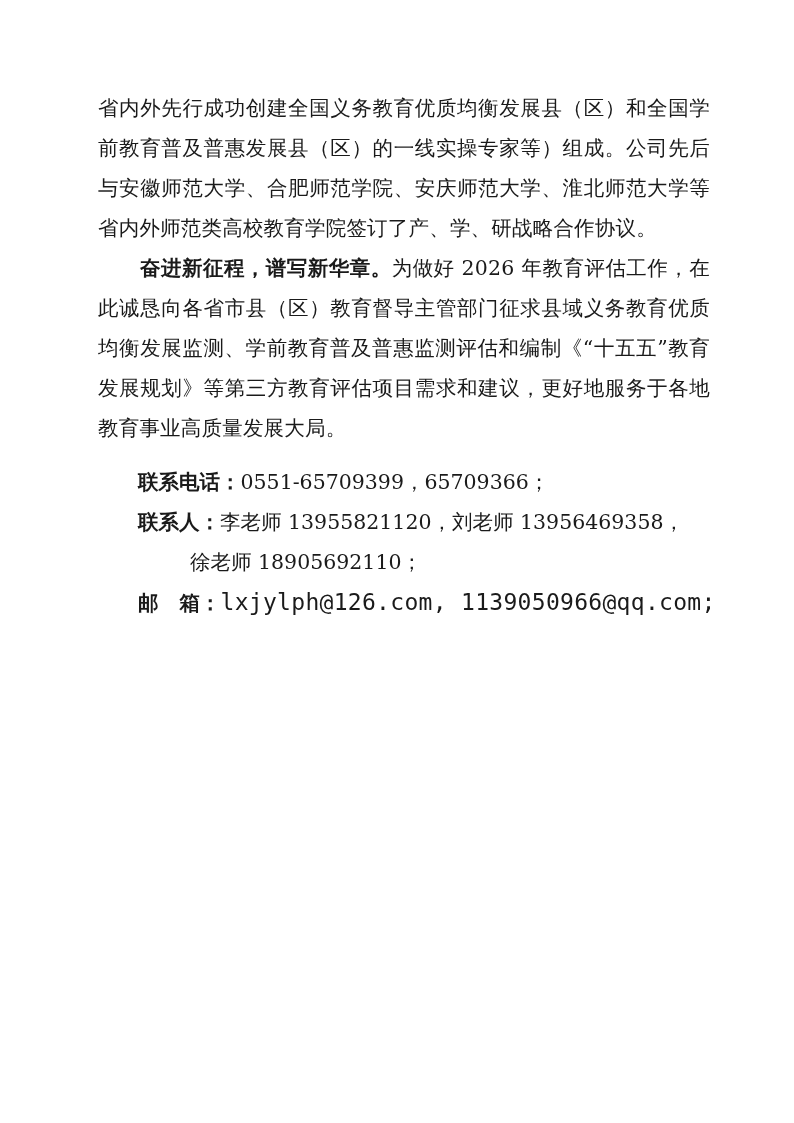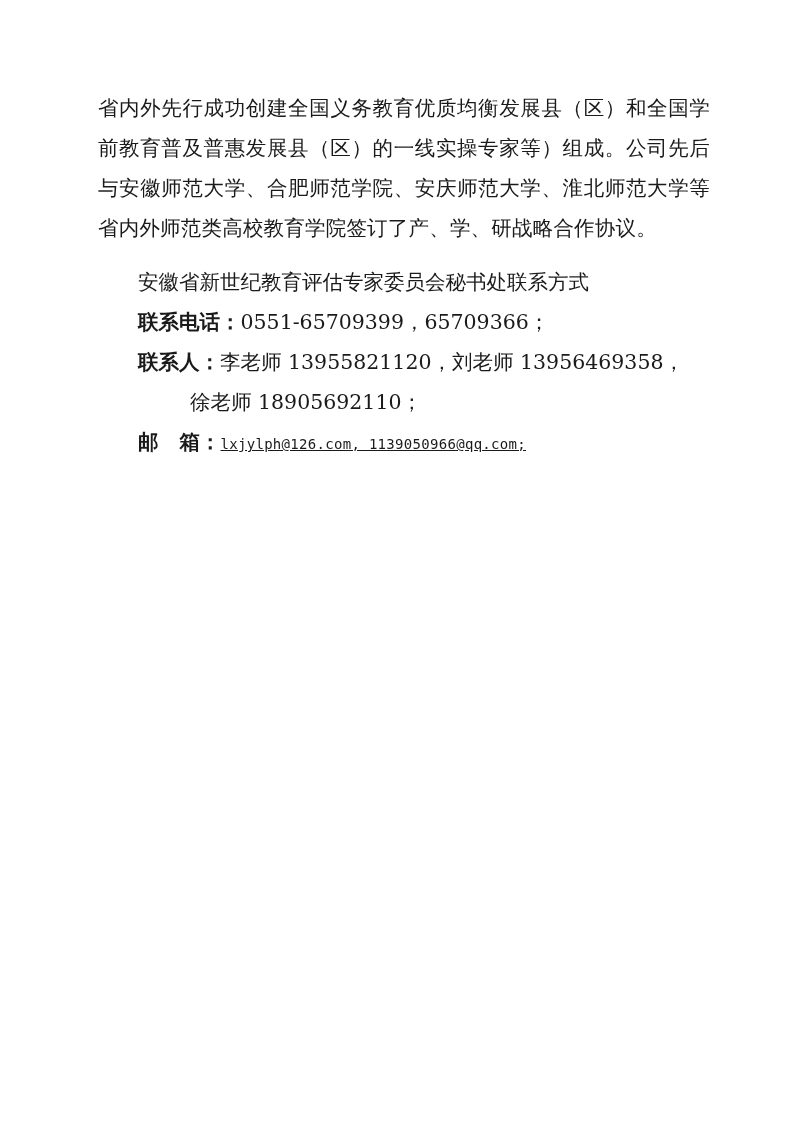--- a/index.html
+++ b/index.html
@@ -51,39 +51,38 @@
     font-size: 20.5px;
     line-height: 40px;
     margin: 0;
     padding-left: 40px;
     white-space: nowrap;
   }
   .cline.sub { padding-left: 92px; }
   .cline .lbl { font-weight: bold; }
   .mono {
     font-family: "DejaVu Sans Mono", "Liberation Mono", monospace;
-    font-size: 14px;
+    font-size: 23px;
     letter-spacing: 0.3px;
-    text-decoration: underline;
   }
   .gapwide { display: inline-block; width: 21px; }
 </style>
 </head>
 <body>
 
 <div class="page">
   <div class="content">
 
     <p class="para">省内外先行成功创建全国义务教育优质均衡发展县（区）和全国学前教育普及普惠发展县（区）的一线实操专家等）组成。公司先后与安徽师范大学、合肥师范学院、安庆师范大学、淮北师范大学等省内外师范类高校教育学院签订了产、学、研战略合作协议。</p>
 
 
+    <p class="para indent"><span class="b">奋进新征程，谱写新华章。</span><span>为做好 2026 年教育评估工作，在此诚恳向各省市县（区）教育督导主管部门征求县域义务教育优质均衡发展监测、学前教育普及普惠监测评估和编制《“十五五”教育发展规划》等第三方教育评估项目需求和建议，更好地服务于各地教育事业高质量发展大局。</span></p>
 
     <div class="contact-block">
 
-      <p class="cline">安徽省新世纪教育评估专家委员会秘书处联系方式</p>
 
       <p class="cline"><span class="lbl">联系电话：</span><span>0551-65709399，65709366；</span></p>
 
       <p class="cline"><span class="lbl">联系人：</span><span>李老师 13955821120，刘老师 13956469358，</span></p>
 
       <p class="cline sub"><span>徐老师 18905692110；</span></p>
 
       <p class="cline"><span class="lbl">邮</span><span class="gapwide"></span><span class="lbl">箱：</span><span class="mono">lxjylph@126.com, 1139050966@qq.com;</span></p>
 
 

